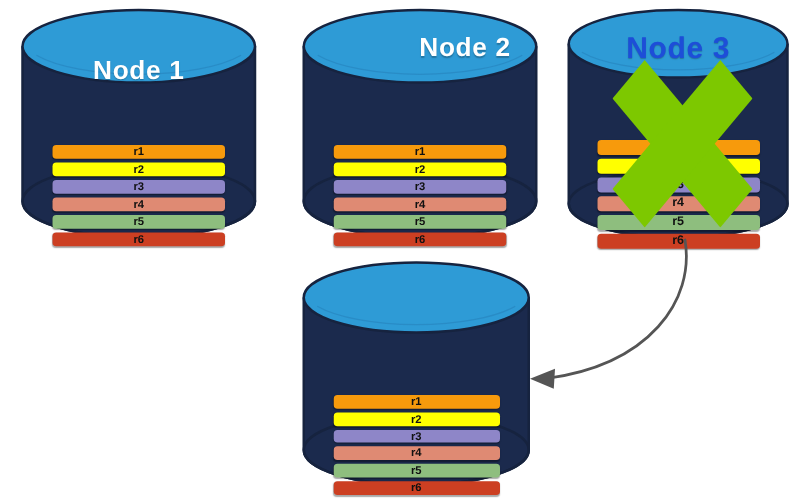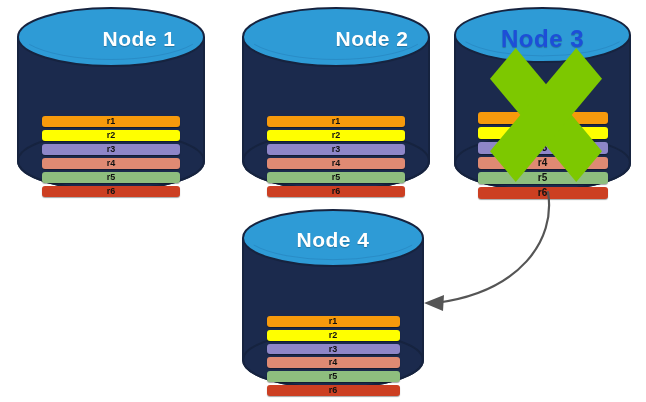--- a/index.html
+++ b/index.html
@@ -25,21 +25,21 @@
 <div id="stage">
 
   <div class="node" id="n0" style="left: 18px; top: 8px; width: 186px; height: 182px;">
     <svg width="186" height="182" viewBox="0 0 186 182">
         <path d="M0,29 L0,153 A93,29 0 0 0 186,153 L186,29 Z" fill="#1B2A4D"></path>
         <ellipse cx="93" cy="153" rx="93" ry="29" fill="#1B2A4D" stroke="#16233f" stroke-width="2"></ellipse>
         <path d="M0,29 L0,153 A93,29 0 0 0 186,153 L186,29" fill="none" stroke="#16233f" stroke-width="2"></path>
         <ellipse cx="93" cy="29" rx="93" ry="29" fill="#2E9BD6" stroke="#16233f" stroke-width="2"></ellipse>
         <path d="M11.16,36.25 A93,29 0 0 0 174.84,36.25" fill="none" stroke="#1F6FA8" stroke-width="1" opacity="0.35"></path>
       </svg>
-    <div class="node-title" style="top: 19px; font-size: 21px; color: rgb(255, 255, 255); padding-left: 28px;">Node  1</div>
+    <div class="node-title" style="top: 37px; font-size: 21px; color: rgb(255, 255, 255);">Node  1</div>
     <div class="rows" style="top: 64px;">
       <div class="row" style="background: rgb(247, 154, 12); width: 138px; height: 11px; margin-bottom: 3px; color: rgb(17, 17, 17); font-size: 9px;">
           <span>r1</span>
         </div>
       <div class="row" style="background: rgb(255, 255, 0); width: 138px; height: 11px; margin-bottom: 3px; color: rgb(17, 17, 17); font-size: 9px;">
           <span>r2</span>
         </div>
       <div class="row" style="background: rgb(142, 134, 200); width: 138px; height: 11px; margin-bottom: 3px; color: rgb(17, 17, 17); font-size: 9px;">
           <span>r3</span>
         </div>
@@ -118,21 +118,20 @@
   </div>
 
   <div class="node" id="n3" style="left: 243px; top: 210px; width: 180px; height: 178px;">
     <svg width="180" height="178" viewBox="0 0 180 178">
         <path d="M0,28 L0,150 A90,28 0 0 0 180,150 L180,28 Z" fill="#1B2A4D"></path>
         <ellipse cx="90" cy="150" rx="90" ry="28" fill="#1B2A4D" stroke="#16233f" stroke-width="2"></ellipse>
         <path d="M0,28 L0,150 A90,28 0 0 0 180,150 L180,28" fill="none" stroke="#16233f" stroke-width="2"></path>
         <ellipse cx="90" cy="28" rx="90" ry="28" fill="#2E9BD6" stroke="#16233f" stroke-width="2"></ellipse>
         <path d="M10.799999999999999,35 A90,28 0 0 0 169.2,35" fill="none" stroke="#1F6FA8" stroke-width="1" opacity="0.35"></path>
       </svg>
-    <div class="node-title" style="top: 18px; font-size: 21px; color: rgb(255, 255, 255);">Node  4</div>
     <div class="rows" style="top: 62px;">
       <div class="row" style="background: rgb(247, 154, 12); width: 133px; height: 10.8333px; margin-bottom: 3px; color: rgb(17, 17, 17); font-size: 9px;">
           <span>r1</span>
         </div>
       <div class="row" style="background: rgb(255, 255, 0); width: 133px; height: 10.8333px; margin-bottom: 3px; color: rgb(17, 17, 17); font-size: 9px;">
           <span>r2</span>
         </div>
       <div class="row" style="background: rgb(142, 134, 200); width: 133px; height: 10.8333px; margin-bottom: 3px; color: rgb(17, 17, 17); font-size: 9px;">
           <span>r3</span>
         </div>

